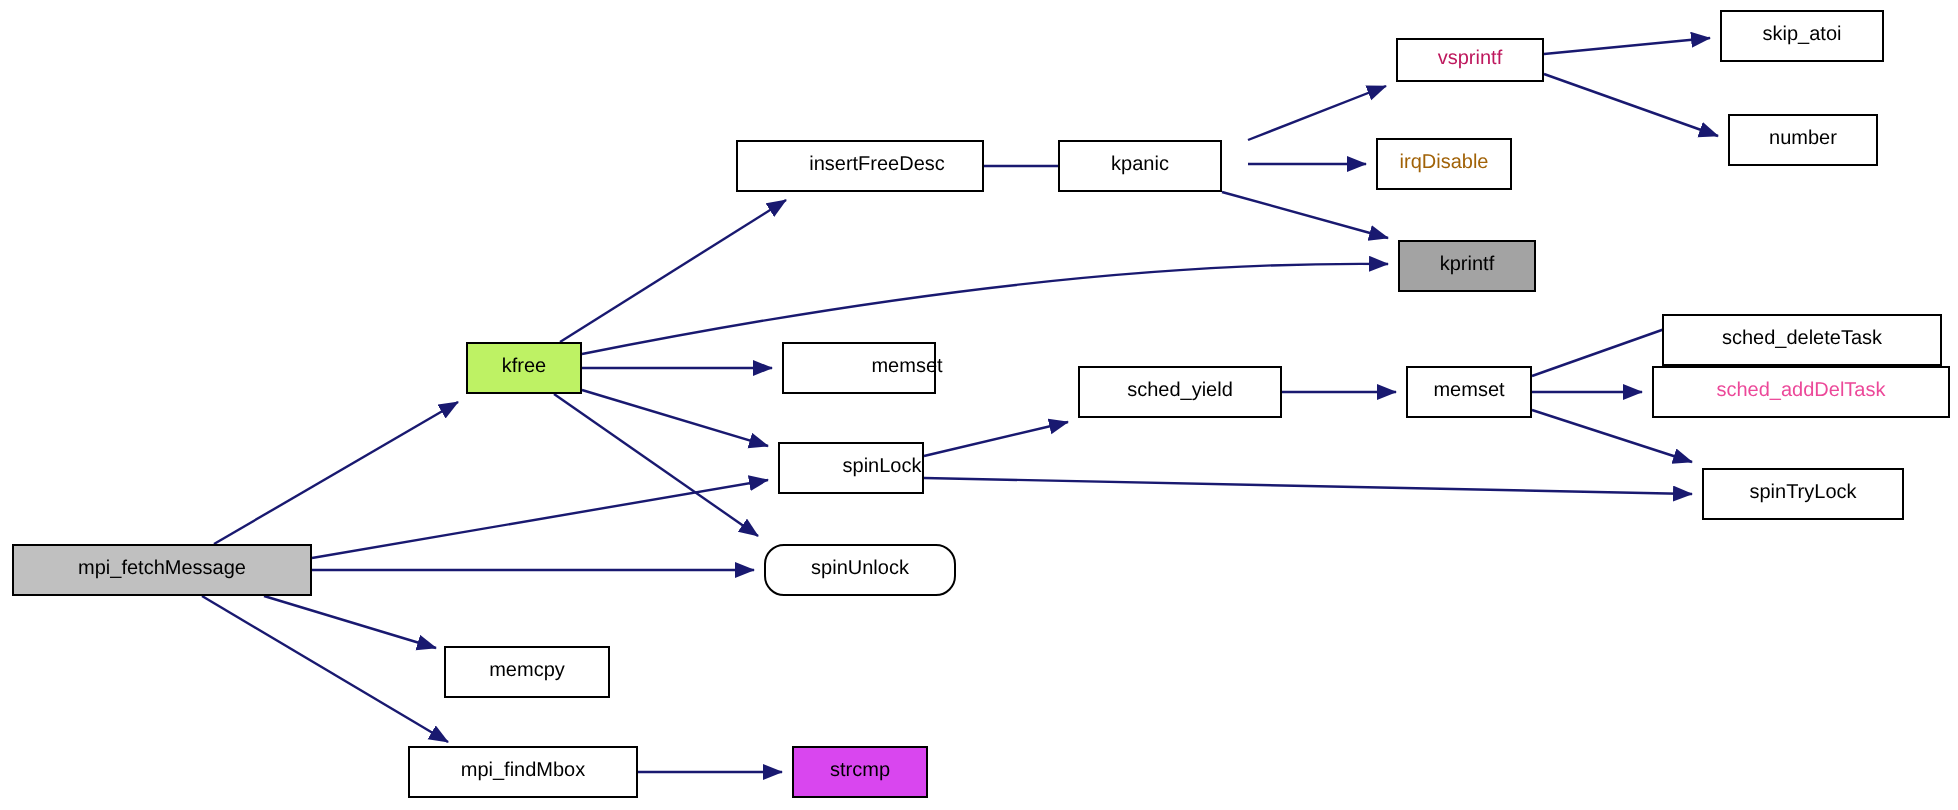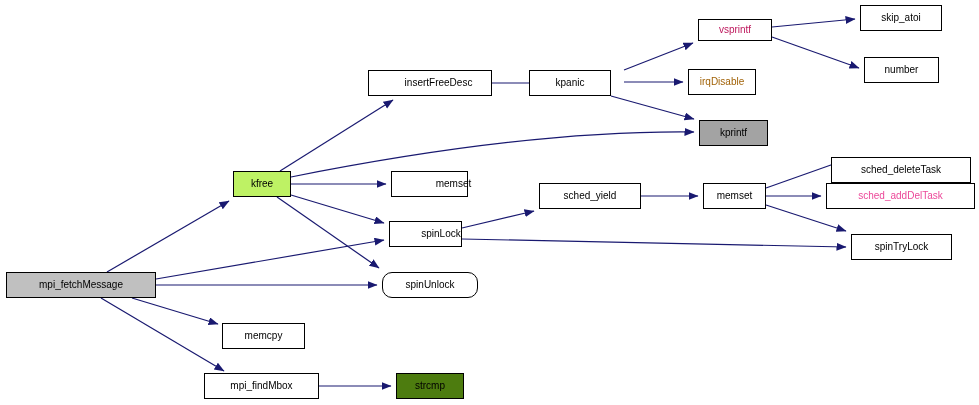--- a/index.html
+++ b/index.html
@@ -74,21 +74,21 @@
     </svg>
   <div id="nodes-layer">
       <div class="node highlight" style="left: 6px; top: 272px; width: 150px; height: 26px; border-color: rgb(0, 0, 0); color: rgb(0, 0, 0); background: rgb(192, 192, 192);">mpi_fetchMessage</div>
       <div class="node" style="left: 233px; top: 171px; width: 58px; height: 26px; border-color: rgb(0, 0, 0); color: rgb(0, 0, 0); background: #bef264;">kfree</div>
       <div class="node" style="left: 368px; top: 70px; width: 124px; height: 26px; border-color: rgb(0, 0, 0); color: rgb(0, 0, 0); background: rgb(255, 255, 255); padding-left: 17px;">insertFreeDesc</div>
       <div class="node" style="left: 391px; top: 171px; width: 77px; height: 26px; border-color: rgb(0, 0, 0); color: rgb(0, 0, 0); background: rgb(255, 255, 255); padding-left: 48px;">memset</div>
       <div class="node" style="left: 389px; top: 221px; width: 73px; height: 26px; border-color: rgb(0, 0, 0); color: rgb(0, 0, 0); background: rgb(255, 255, 255); padding-left: 31px;">spinLock</div>
       <div class="node" style="left: 382px; top: 272px; width: 96px; height: 26px; border-color: rgb(0, 0, 0); color: rgb(0, 0, 0); background: rgb(255, 255, 255); border-radius: 10px;">spinUnlock</div>
       <div class="node" style="left: 222px; top: 323px; width: 83px; height: 26px; border-color: rgb(0, 0, 0); color: rgb(0, 0, 0); background: rgb(255, 255, 255);">memcpy</div>
       <div class="node" style="left: 204px; top: 373px; width: 115px; height: 26px; border-color: rgb(0, 0, 0); color: rgb(0, 0, 0); background: rgb(255, 255, 255);">mpi_findMbox</div>
-      <div class="node" style="left: 396px; top: 373px; width: 68px; height: 26px; border-color: rgb(0, 0, 0); color: rgb(0, 0, 0); background: #4d7c0f;">strcmp</div>
+      <div class="node" style="left: 396px; top: 373px; width: 68px; height: 26px; border-color: rgb(0, 0, 0); color: rgb(0, 0, 0); background: #d946ef;">strcmp</div>
       <div class="node" style="left: 529px; top: 70px; width: 82px; height: 26px; border-color: rgb(0, 0, 0); color: rgb(0, 0, 0); background: rgb(255, 255, 255);">kpanic</div>
       <div class="node" style="left: 698px; top: 19px; width: 74px; height: 22px; border-color: rgb(0, 0, 0); color: #be185d; background: rgb(255, 255, 255);">vsprintf</div>
       <div class="node" style="left: 688px; top: 69px; width: 68px; height: 26px; border-color: rgb(0, 0, 0); color: #a16207; background: rgb(255, 255, 255);">irqDisable</div>
       <div class="node" style="left: 699px; top: 120px; width: 69px; height: 26px; border-color: rgb(0, 0, 0); color: rgb(0, 0, 0); background: #a3a3a3;">kprintf</div>
       <div class="node" style="left: 860px; top: 5px; width: 82px; height: 26px; border-color: rgb(0, 0, 0); color: rgb(0, 0, 0); background: rgb(255, 255, 255);">skip_atoi</div>
       <div class="node" style="left: 864px; top: 57px; width: 75px; height: 26px; border-color: rgb(0, 0, 0); color: rgb(0, 0, 0); background: rgb(255, 255, 255);">number</div>
       <div class="node" style="left: 539px; top: 183px; width: 102px; height: 26px; border-color: rgb(0, 0, 0); color: rgb(0, 0, 0); background: rgb(255, 255, 255);">sched_yield</div>
       <div class="node" style="left: 703px; top: 183px; width: 63px; height: 26px; border-color: rgb(0, 0, 0); color: rgb(0, 0, 0); background: rgb(255, 255, 255);">memset</div>
       <div class="node" style="left: 831px; top: 140px; width: 140px; height: 26px; border-color: rgb(0, 0, 0); color: rgb(0, 0, 0); background: rgb(255, 255, 255); margin-top: 17px;">sched_deleteTask</div>
       <div class="node" style="left: 826px; top: 183px; width: 149px; height: 26px; border-color: rgb(0, 0, 0); color: #ec4899; background: rgb(255, 255, 255);">sched_addDelTask</div>

